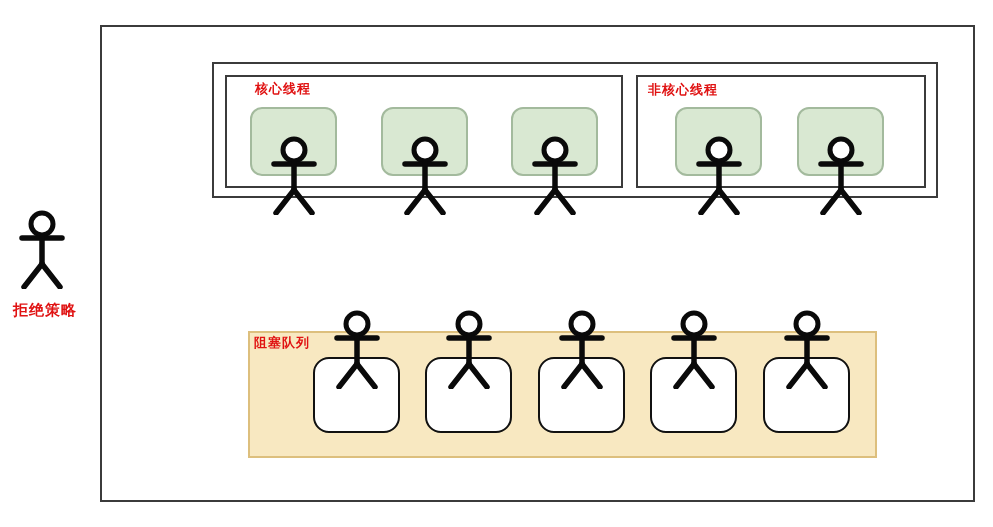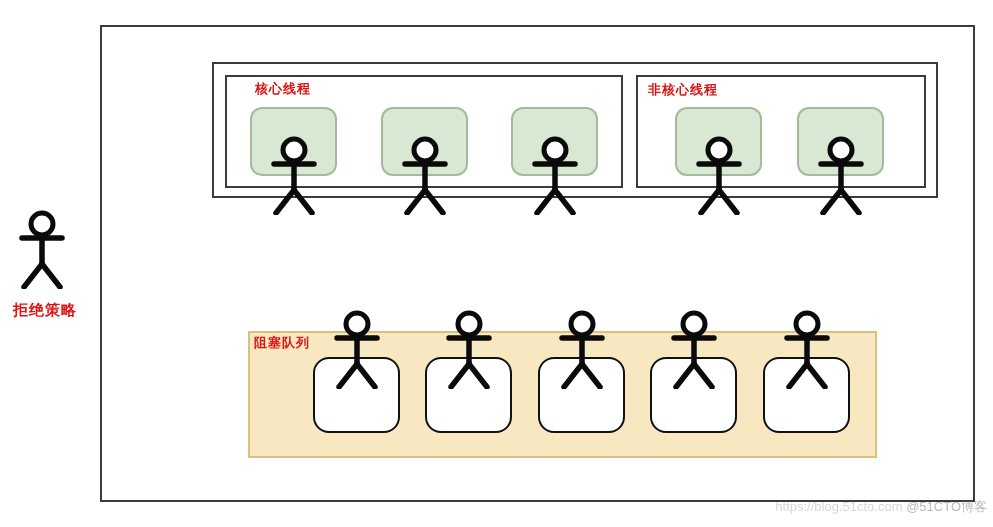--- a/index.html
+++ b/index.html
@@ -190,18 +190,14 @@
       <div class="white-slot" style="left: 763px;"></div>
       <svg width="50" height="80" viewBox="-25 -15 50 80" class="stick-figure" style="left: 781.5px; top: 309px;">
         <circle cx="0" cy="0" r="11" fill="#ffffff" stroke="#0a0a0a" stroke-width="5"></circle>
         <line x1="-20" y1="14" x2="20" y2="14" stroke="#0a0a0a" stroke-width="5.5" stroke-linecap="round"></line>
         <line x1="0" y1="11" x2="0" y2="40" stroke="#0a0a0a" stroke-width="5.5"></line>
         <line x1="0" y1="40" x2="-18" y2="63" stroke="#0a0a0a" stroke-width="5.5" stroke-linecap="round"></line>
         <line x1="0" y1="40" x2="18" y2="63" stroke="#0a0a0a" stroke-width="5.5" stroke-linecap="round"></line>
       </svg>
     </div>
 
-  <div class="watermark">
-    <span class="wm-url">https://blog.51cto.com</span>
-    <span class="wm-brand">@51CTO博客</span>
-  </div>
 
 </div>
 
 </body></html>

